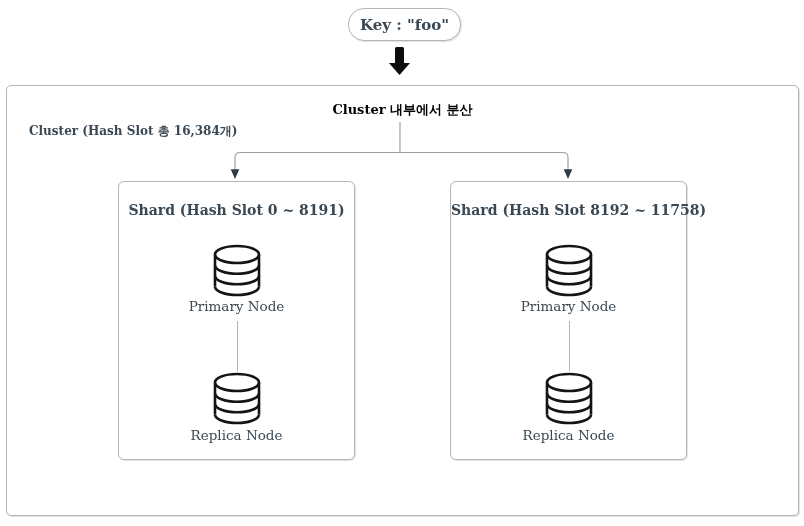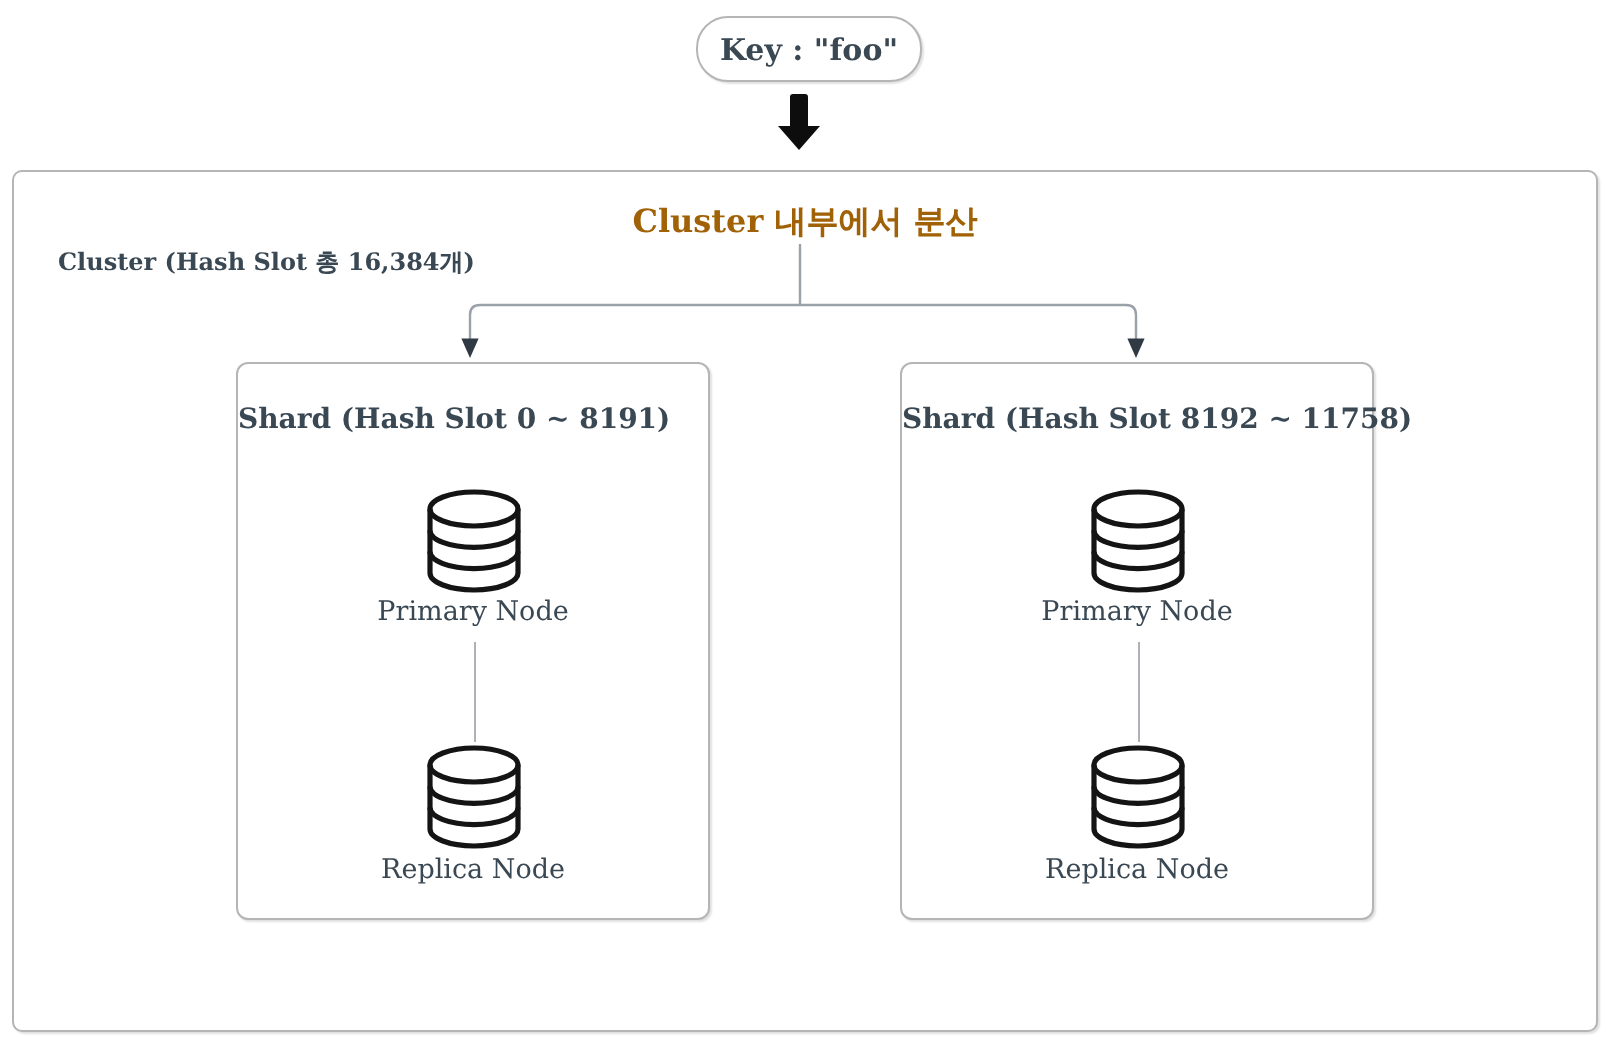--- a/index.html
+++ b/index.html
@@ -16,32 +16,32 @@
   
   .big-arrow{position:absolute;left:389px;top:47px;}
 
   
   .cluster-box{position:absolute;left:6px;top:85px;width:791px;height:429px;
     border:1px solid #b5b5b5;border-radius:5px;background:#ffffff;
     box-shadow:1px 1px 1px rgba(0,0,0,0.12);}
   .cluster-title{position:absolute;left:22px;top:37px;
     font-weight:bold;font-size:12px;color:#3a4854;white-space:nowrap;}
   .red-note{position:absolute;left:0;top:15px;width:100%;text-align:center;
-    font-weight:bold;font-size:16px;color:#a16207;white-space:nowrap;}
+    font-weight:bold;font-size:13px;color:#000000;white-space:nowrap;}
 
   
   .connectors{position:absolute;left:0;top:0;width:804px;height:526px;pointer-events:none;}
 
   
   .shard{position:absolute;top:181px;width:235px;height:277px;
     border:1px solid #b5b5b5;border-radius:6px;background:#ffffff;
     box-shadow:1px 1px 1px rgba(0,0,0,0.12);}
   .shard.left{left:118px;}
   .shard.right{left:450px;}
-  .shard-title{position:absolute;top:20px;left:0;width:100%;text-align:left;
+  .shard-title{position:absolute;top:20px;left:0;width:100%;text-align:center;
     font-weight:bold;font-size:14px;color:#3a4854;white-space:nowrap;}
 
   .db-icon{position:absolute;left:50%;transform:translateX(-50%);}
   .db-primary{top:62px;}
   .db-replica{top:190px;}
   .node-label{position:absolute;left:0;width:100%;text-align:center;
     font-weight:normal;font-size:13.5px;color:#3a4854;white-space:nowrap;}
   .label-primary{top:116px;}
   .label-replica{top:245px;text-align:center;}
   .repl-line{position:absolute;left:50%;top:139px;width:1px;height:50px;background:#aeb2b6;}

